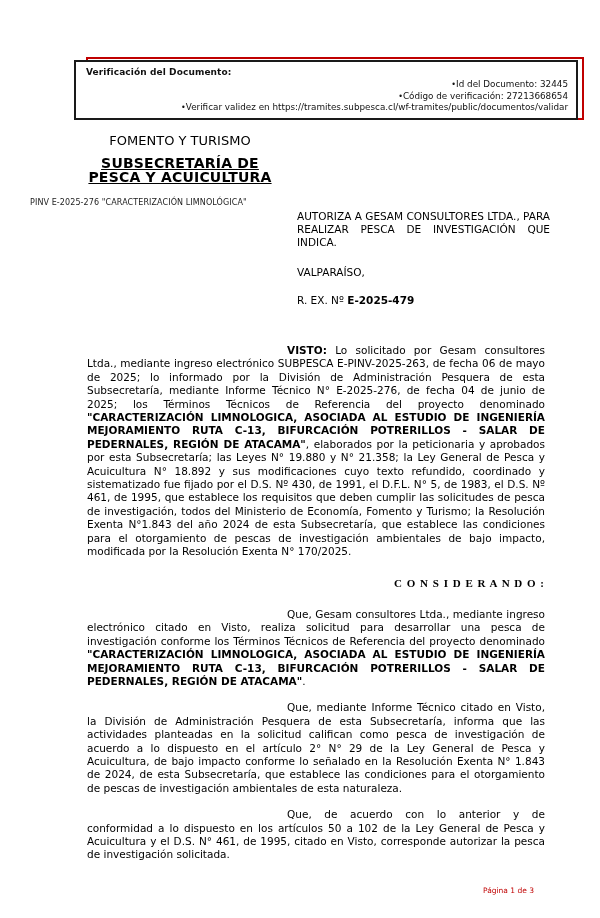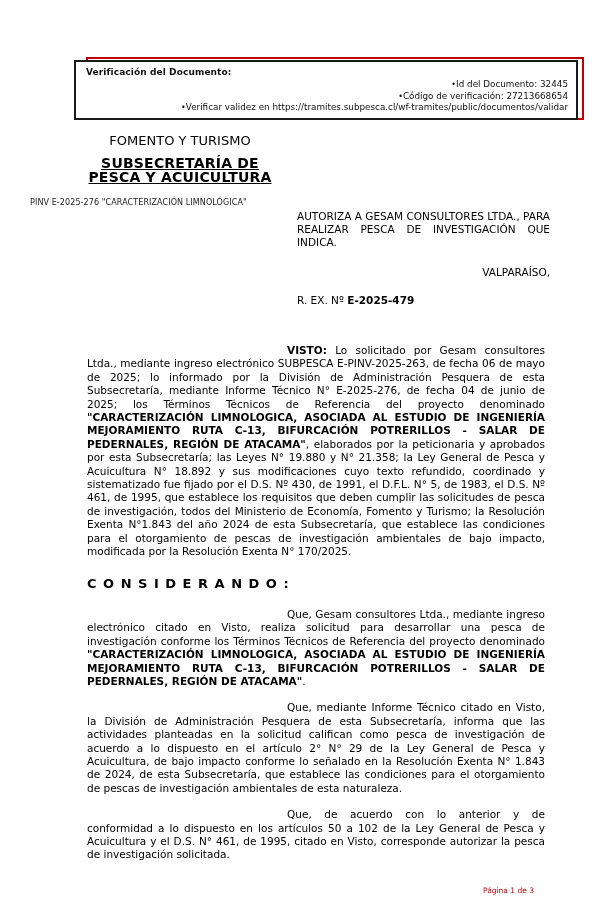--- a/index.html
+++ b/index.html
@@ -41,33 +41,33 @@
     position:absolute;left:30px;top:198px;
     font-size:8px;color:#222;letter-spacing:0.1px;
   }
   
   .right-block{
     position:absolute;left:285px;top:210px;width:253px;
     font-size:10.5px;line-height:13px;color:#000;margin-left:12px;
   }
   .right-block p{margin:0;}
   .subject{text-align:justify;margin-bottom:17px !important;}
-  .city{margin-bottom:15px !important;text-align:right;}
+  .city{margin-bottom:15px !important;}
   .rex{margin-bottom:13px !important;}
   
   .body-text{
     position:absolute;left:78px;top:344px;width:458px;
     font-size:10.5px;line-height:13.4px;color:#000;
     text-align:justify;
     margin-left:9px;
   }
   .para{margin:0 0 13px 0;text-indent:200px;}
   .considerando{
-    margin:18px 0 18px 0;text-align:left;font-weight:bold;
-    font-size:13px;letter-spacing:1px;text-indent:0;
+    margin:18px 0 18px 0;text-align:right;font-weight:bold;
+    font-size:11px;letter-spacing:1px;text-indent:0;font-family:Liberation Serif, serif;
   }
   .footer{
     position:absolute;right:66px;top:886px;
     font-size:7.5px;color:#c00000;
   }
 </style>
 </head>
 <body>
 
 <div class="page">

